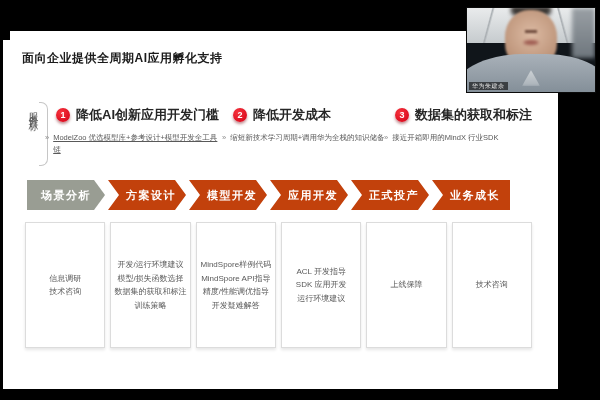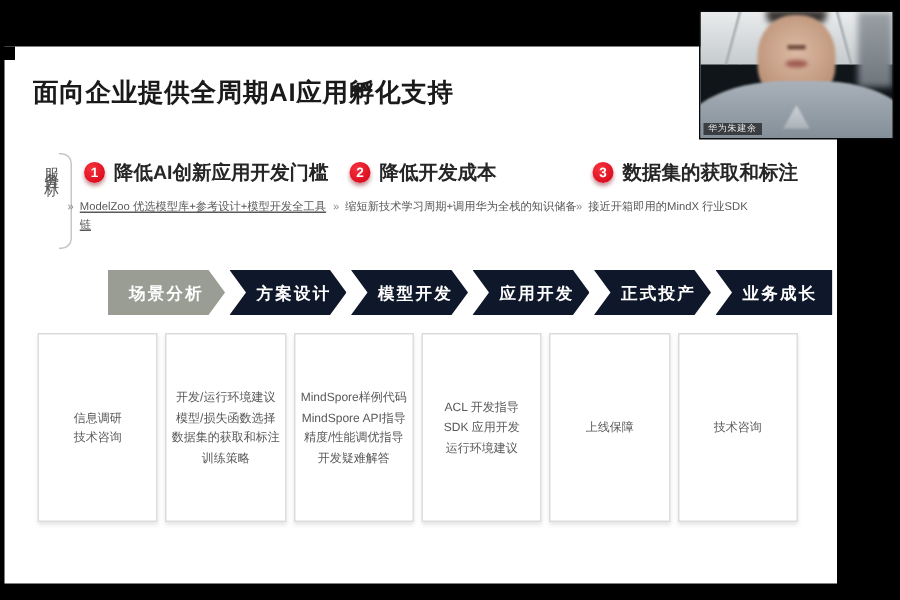--- a/index.html
+++ b/index.html
@@ -5,21 +5,21 @@
   * { margin:0; padding:0; box-sizing:border-box; }
   html,body { width:600px; height:400px; }
   body { font-family:"Liberation Sans","DejaVu Sans",sans-serif; }
   .screen { position:relative; width:600px; height:400px; background:#000; overflow:hidden; }
 
   
   .slide-bg { position:absolute; left:3px; top:31px; width:555px; height:358px; background:#ffffff; z-index:1; }
   .top-notch { position:absolute; left:0; top:31px; width:10px; height:9px; background:#000; z-index:3; }
 
   .slide-title { position:absolute; left:22px; top:50px; z-index:2;
-    font-size:17px; font-weight:700; color:#1a1a1a; letter-spacing:0.5px; }
+    font-size:12px; font-weight:700; color:#1a1a1a; letter-spacing:0.5px; }
 
   
   .service-label { position:absolute; left:28px; top:104px; z-index:2;
     writing-mode:vertical-rl; text-orientation:upright;
     font-size:10px; color:#555; letter-spacing:3px; line-height:11px; }
   .service-bracket { position:absolute; left:39px; top:102px; width:9px; height:64px; z-index:2;
     border-top:1.5px solid #c6c6c6; border-right:1.5px solid #c6c6c6; border-bottom:1.5px solid #c6c6c6;
     border-radius:0 7px 7px 0; }
 
   
@@ -33,24 +33,24 @@
     box-shadow:0 2px 3px rgba(120,0,10,0.45);
     color:#fff; font-size:9px; font-weight:700; display:flex; align-items:center; justify-content:center; }
   .goal-title { margin-left:6px; font-size:13px; font-weight:700; color:#262626; white-space:nowrap; }
   .goal-bullet { display:flex; font-size:7.5px; color:#595959; line-height:12px; }
   .goal-bullet .marker { flex:0 0 auto; margin-right:4px; color:#8c8c8c; }
   .goal-1 .goal-bullet span.btext { max-width:170px;text-decoration:underline; }
   .goal-2 .goal-bullet span.btext, .goal-3 .goal-bullet span.btext { white-space:nowrap; }
 
   
   .stages { position:absolute; left:27px; top:180px; width:495px; height:34px; z-index:2;
-    display:flex; gap:3px;margin-left:45px; }
+    display:flex; gap:3px; }
   .stage { flex:1 1 0; height:30px; display:flex; align-items:center; justify-content:center;
     color:#fff; font-size:11px; font-weight:700; letter-spacing:1.5px;
-    background:#0f172a; filter:drop-shadow(0 2px 2px rgba(0,0,0,0.22)); }
+    background:#c2410c; filter:drop-shadow(0 2px 2px rgba(0,0,0,0.22)); }
   .stage.first { background:#999d93;
     clip-path:polygon(0 0, calc(100% - 11px) 0, 100% 50%, calc(100% - 11px) 100%, 0 100%); }
   .stage.mid {
     clip-path:polygon(0 0, calc(100% - 11px) 0, 100% 50%, calc(100% - 11px) 100%, 0 100%, 11px 50%); }
   .stage.last { margin-right:12px;
     clip-path:polygon(0 0, 100% 0, 100% 100%, 0 100%, 11px 50%); }
   .stage.mid .stage-text, .stage.last .stage-text { padding-left:8px; }
 
   
   .boxes { position:absolute; left:25px; top:222px; width:507px; height:126px; z-index:2;

